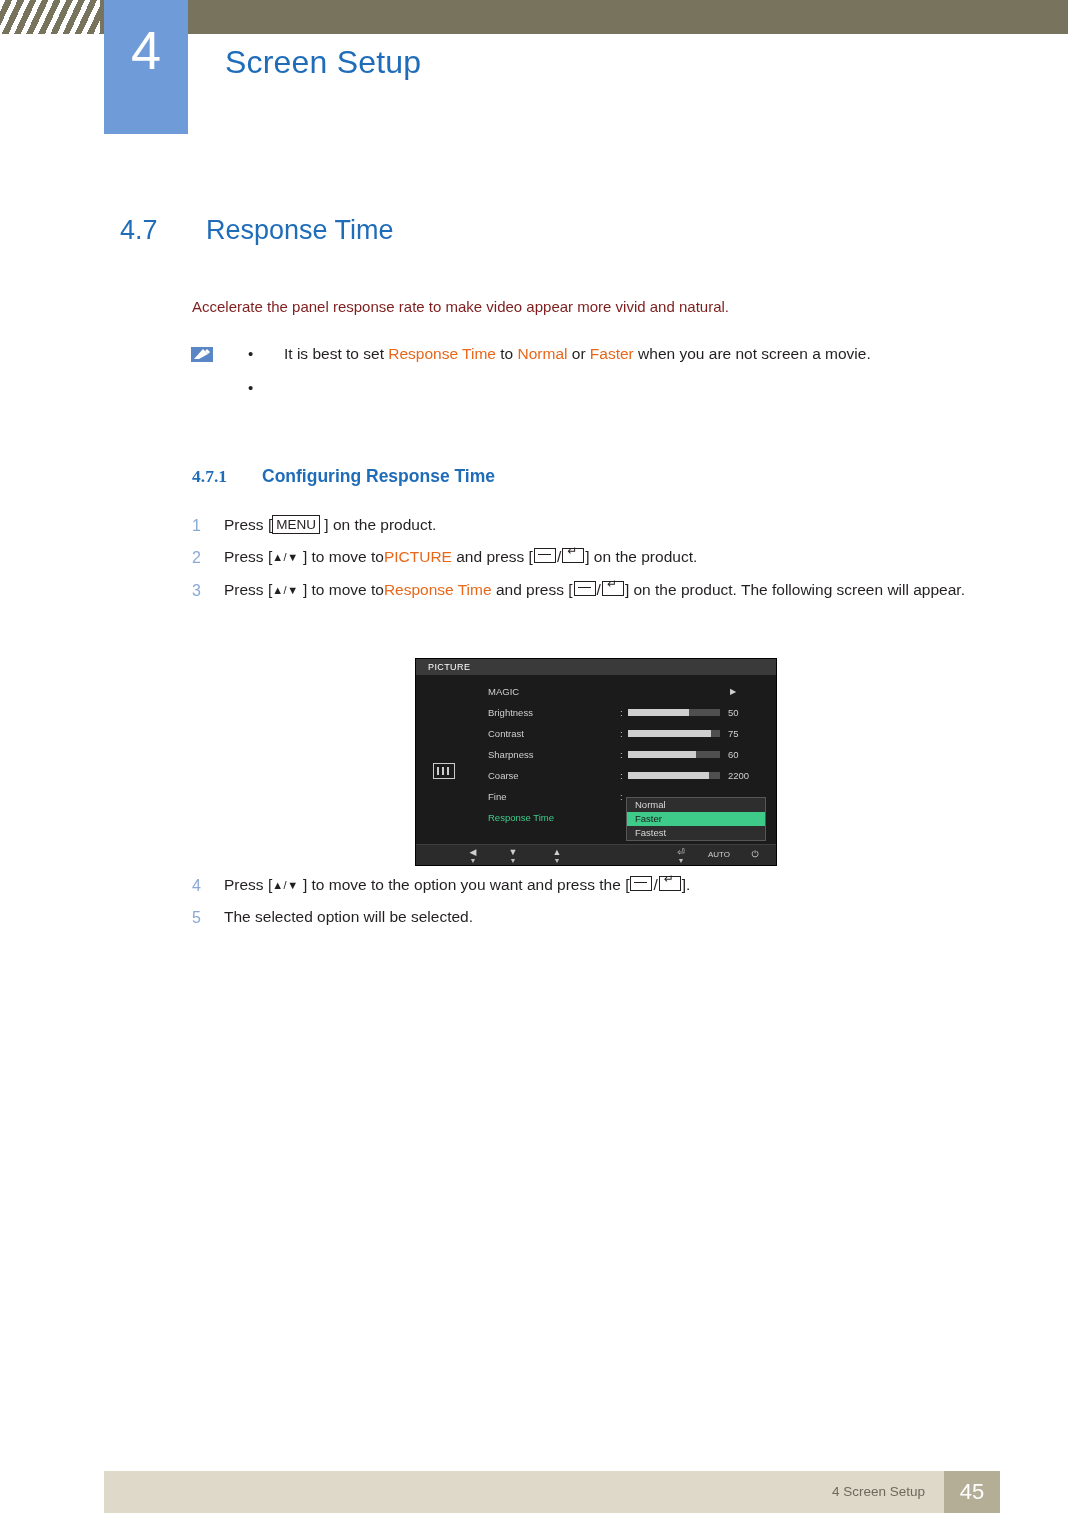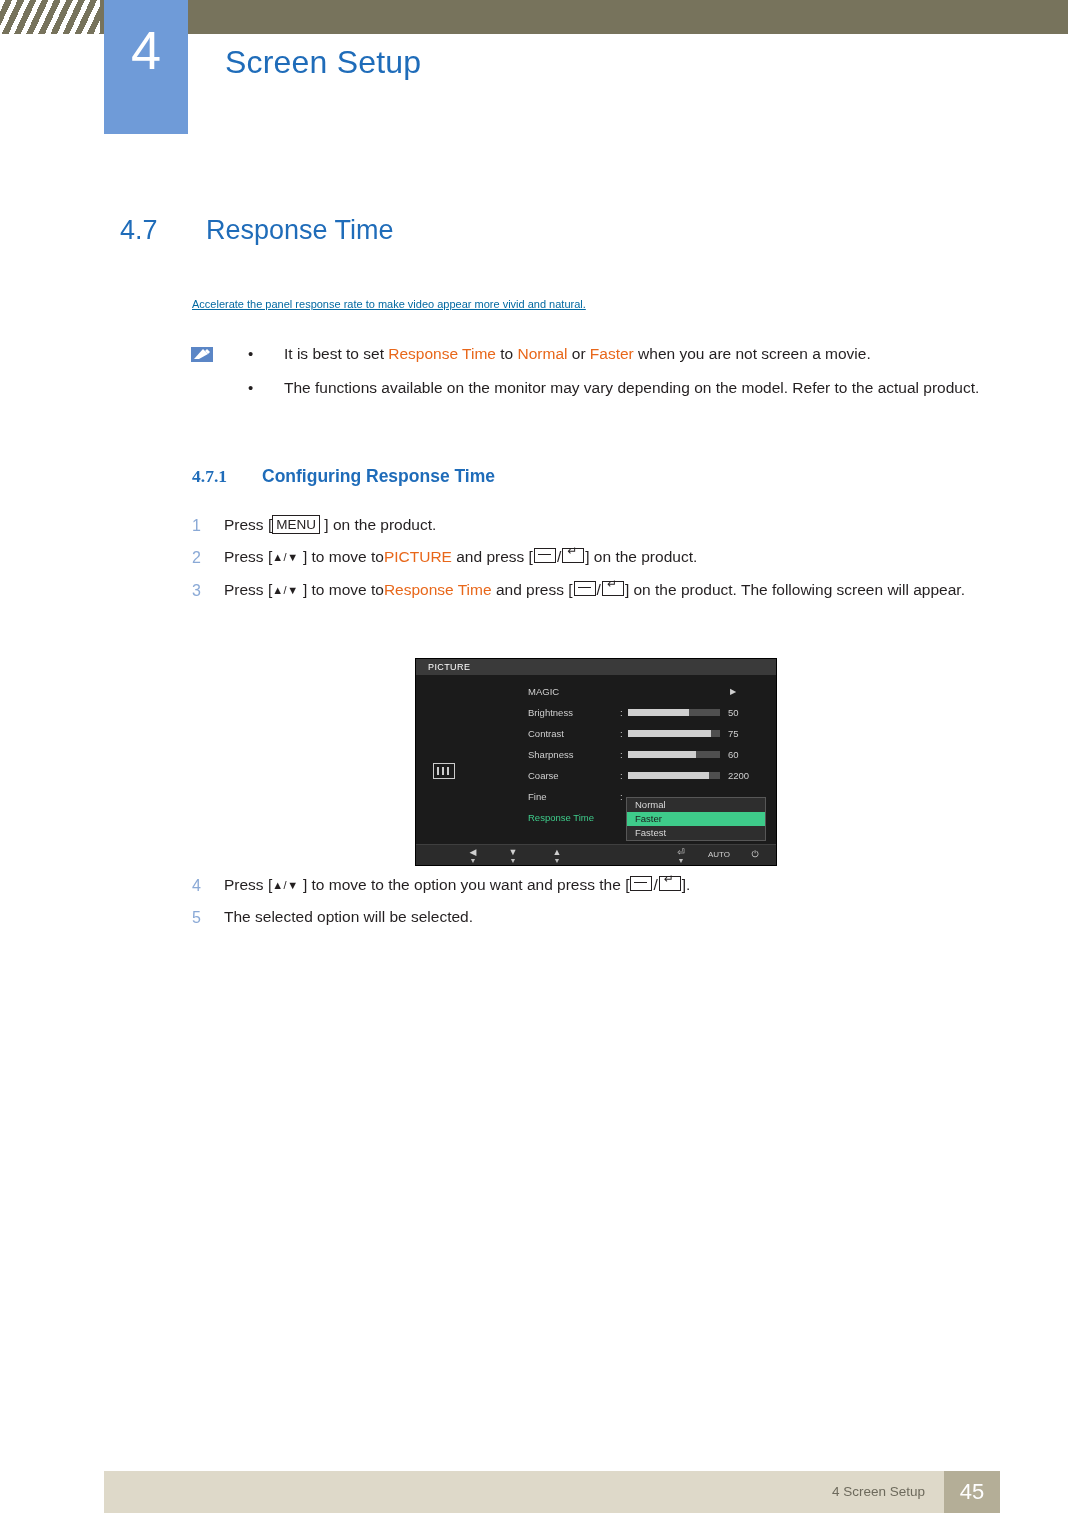--- a/index.html
+++ b/index.html
@@ -81,23 +81,22 @@
   .section-head .ttl {
     display: inline-block;
   }
 
   
   .lead {
     position: absolute;
     top: 298px;
     left: 192px;
     width: 820px;
-    font-size: 11px;
-    color: #0369a1;
-    text-decoration: underline;
+    font-size: 15px;
+    color: #7f1d1d;
   }
 
   
   .note-icon {
     position: absolute;
     top: 345px;
     left: 190px;
     width: 26px;
     height: 20px;
   }
@@ -256,21 +255,21 @@
     top: 22px;
     width: 306px;
   }
   .osd-row {
     position: relative;
     height: 21px;
     line-height: 21px;
     font-size: 9.5px;
     color: #cfcfcf;
   }
-  .osd-row .label { position: absolute; left: 16px; margin-left: 40px; }
+  .osd-row .label { position: absolute; left: 16px; }
   .osd-row .colon { position: absolute; left: 148px; }
   .osd-row .bar-bg {
     position: absolute;
     left: 156px;
     top: 7px;
     width: 92px;
     height: 7px;
     background: #4f4f4f;
   }
   .osd-row .bar-fill {
@@ -384,21 +383,20 @@
   </svg>
 </div>
 
 <div class="note-list">
   <div class="note-item">
     <span class="bullet">•</span>
     <span>It is best to set </span><span class="orange">Response Time</span><span> to </span><span class="orange">Normal</span><span> or </span><span class="orange">Faster</span><span> when you are not screen a movie.</span>
   </div>
   <div class="note-item">
     <span class="bullet">•</span>
-    <span>The functions available on the monitor may vary depending on the model. Refer to the actual product.</span>
   </div>
 </div>
 
 <div class="subsection-head">
   <span class="num">4.7.1</span><span>Configuring Response Time</span>
 </div>
 
 <div class="steps">
 
   <div class="step">

